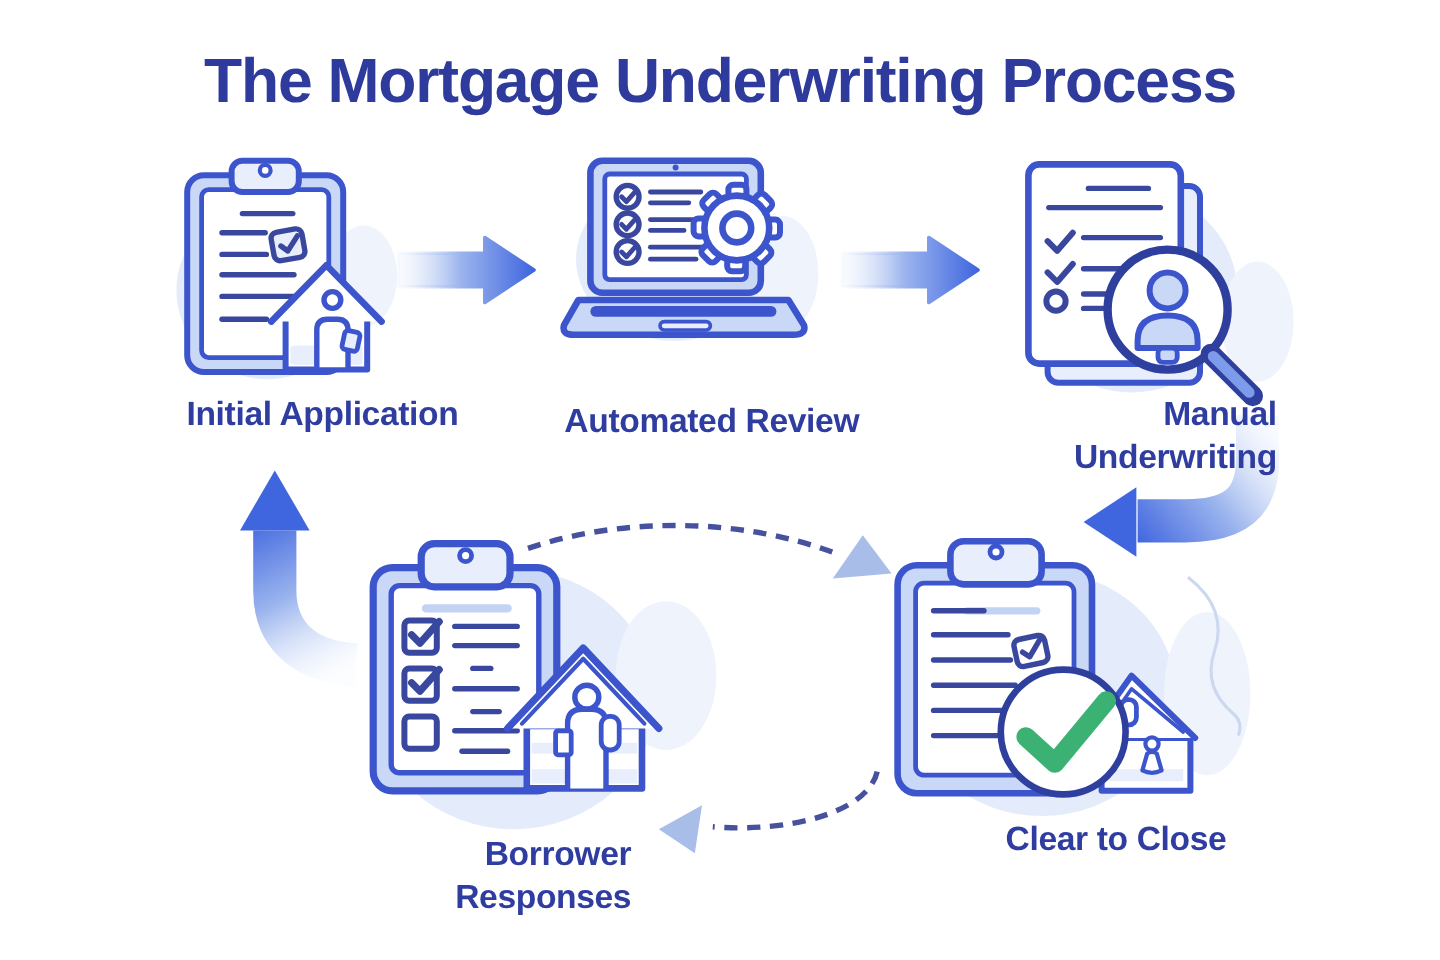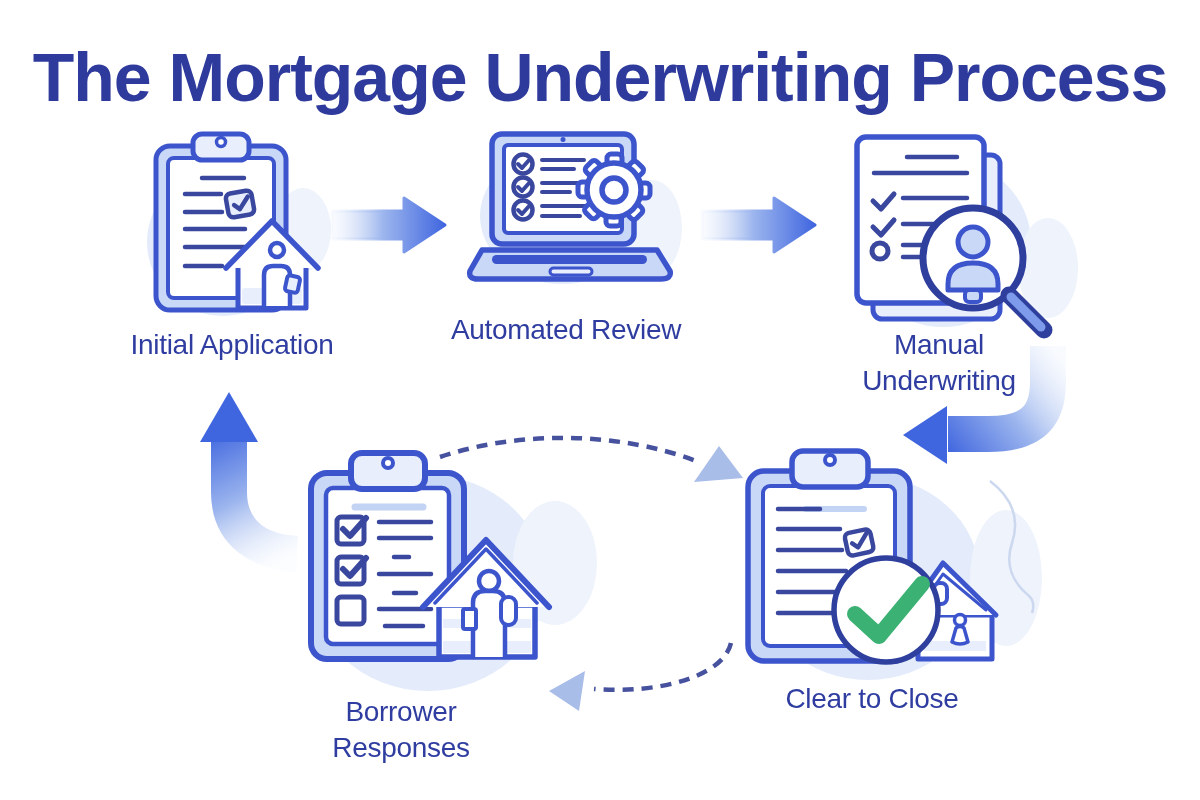--- a/index.html
+++ b/index.html
@@ -1,21 +1,21 @@
 <!DOCTYPE html>
 <html style="--background: #ffffff; --title-text: #2e3a9c; --label-text: #2f3da1; --outline-blue: #3c55cd; --ink-dark: #2e3f9e; --doc-line-navy: #3a479e; --light-fill: #c9d8f7; --lighter-fill: #e8eefc; --blob-fill: #e4ecfb; --arrow-blue: #4066df; --arrow-fade: #e9f0fc; --dashed-line: #47529f; --dashed-arrowhead: #a9bde9; --check-green: #3bb273; --magnifier-handle: #7d9bea;"><head>
 <meta charset="utf-8">
 <style>
   html,body{margin:0;padding:0;background:#fff;}
   .canvas{position:relative;width:1200px;height:800px;background:#fff;overflow:hidden;
           font-family:"Liberation Sans",sans-serif;}
   .title{position:absolute;left:0;top:38px;width:100%;text-align:center;
-         font-size:68px;font-weight:bold;letter-spacing:-1px;
+         font-size:52px;font-weight:bold;letter-spacing:-1px;
          color:var(--title-text,#2e3a9c);}
-  .step-label{position:absolute;text-align:center;font-weight:normal;font-size:28px;
+  .step-label{position:absolute;text-align:right;font-weight:bold;font-size:28px;
               letter-spacing:-0.3px;line-height:1.28;color:var(--label-text,#2f3da1);}
   svg.abs{position:absolute;overflow:visible;}
   
   .s-ink{stroke:var(--outline-blue,#3c55cd);fill:none;stroke-linecap:round;stroke-linejoin:round;}
   .s-line{stroke:var(--doc-line-navy,#3a479e);fill:none;stroke-linecap:round;stroke-linejoin:round;}
   .f-white{fill:#ffffff;}
   .f-light{fill:var(--light-fill,#c9d8f7);}
   .f-lighter{fill:var(--lighter-fill,#e8eefc);}
   .f-blob{fill:var(--blob-fill,#e4ecfb);}
   .f-blob2{fill:#eef3fc;}
@@ -282,18 +282,18 @@
     <path d="M12 34 C95 6 195 10 268 38" class="dash"></path>
     <polygon points="291,23 266,59 315,55" class="tri"></polygon>
   </svg>
 
   <svg class="abs" style="left:538px;top:632px" width="215" height="90" viewBox="0 0 215 90">
     <path d="M193 11 C185 45 120 62 56 57" class="dash"></path>
     <polygon points="47,39 11,59 41,79" class="tri"></polygon>
   </svg>
 
   <div class="step-label" style="left:82px;top:327px;width:300px">Initial Application</div>
-  <div class="step-label" style="left:416px;top:312px;width:300px">Automated Review</div>
+  <div class="step-label" style="left:416px;top:333px;width:300px">Automated Review</div>
   <div class="step-label" style="left:814px;top:327px;width:250px">Manual Underwriting</div>
   <div class="step-label" style="left:722px;top:681px;width:300px">Clear to Close</div>
   <div class="step-label" style="left:276px;top:694px;width:250px">Borrower Responses</div>
 
 </div>
 
 </body></html>

